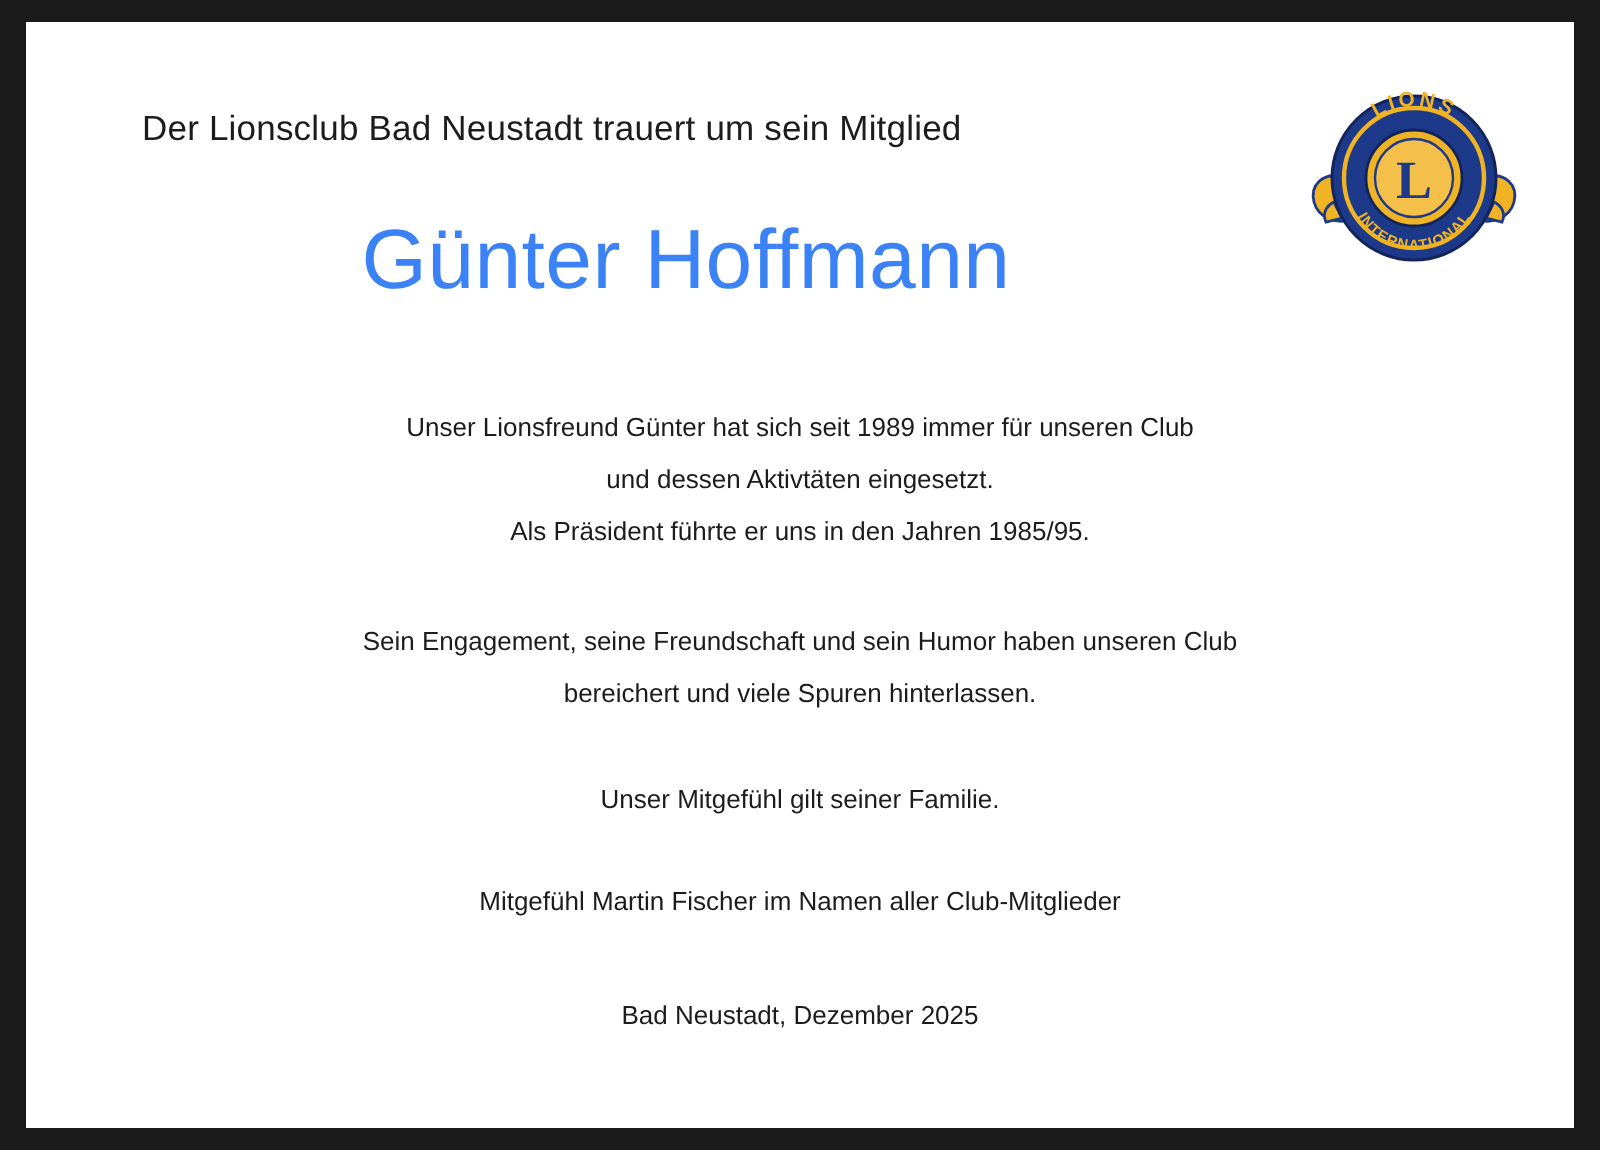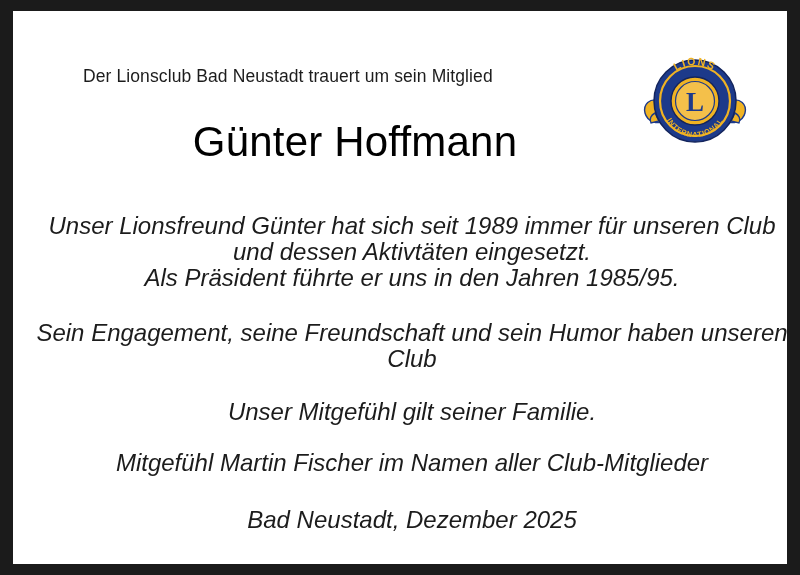--- a/index.html
+++ b/index.html
@@ -17,21 +17,21 @@
   .notice {
     position: relative;
     box-sizing: border-box;
     width: 800px;
     height: 575px;
     background: #ffffff;
     border-top: 11px solid #1b1b1b;
     border-bottom: 11px solid #1b1b1b;
     border-left: 13px solid #1b1b1b;
     border-right: 13px solid #1b1b1b;
-    padding: 12px;
+    padding: 0;
   }
   .inner {
     position: relative;
     width: 100%;
     height: 100%;
     background: #ffffff;
   }
   .lead {
     position: absolute;
     top: 43px;
@@ -42,32 +42,31 @@
     white-space: nowrap;
   }
   .name {
     position: absolute;
     top: 95px;
     left: 0;
     width: 660px;
     text-align: center;
     font-size: 42px;
     font-weight: 400;
-    color: #000000;
+    color: #3b82f6;
     letter-spacing: 0.2px;
   }
   .body-block {
     position: absolute;
     left: 0;
     width: 774px;
     text-align: center;
-    font-size: 24px;
+    font-size: 13px;
     line-height: 26px;
     color: #1c1c1c;
-    font-style: italic;
   }
   .b1 { top: 190px; }
   .b2 { top: 297px; text-align: center; }
   .b3 { top: 376px; }
   .b4 { top: 427px; }
   .b5 { top: 484px; }
 
   
   .emblem {
     position: absolute;
@@ -89,20 +88,21 @@
     <div class="name">Günter Hoffmann</div>
 
     <div class="body-block b1">
       <div>Unser Lionsfreund Günter hat sich seit 1989 immer für unseren Club</div>
       <div>und dessen Aktivtäten eingesetzt.</div>
       <div>Als Präsident führte er uns in den Jahren 1985/95.</div>
     </div>
 
     <div class="body-block b2">
       <div>Sein Engagement, seine Freundschaft und sein Humor haben unseren Club</div>
+      <div>bereichert und viele Spuren hinterlassen.</div>
     </div>
 
     <div class="body-block b3">
       <div>Unser Mitgefühl gilt seiner Familie.</div>
     </div>
 
     <div class="body-block b4">
       <div>Mitgefühl Martin Fischer im Namen aller Club-Mitglieder</div>
     </div>
 

